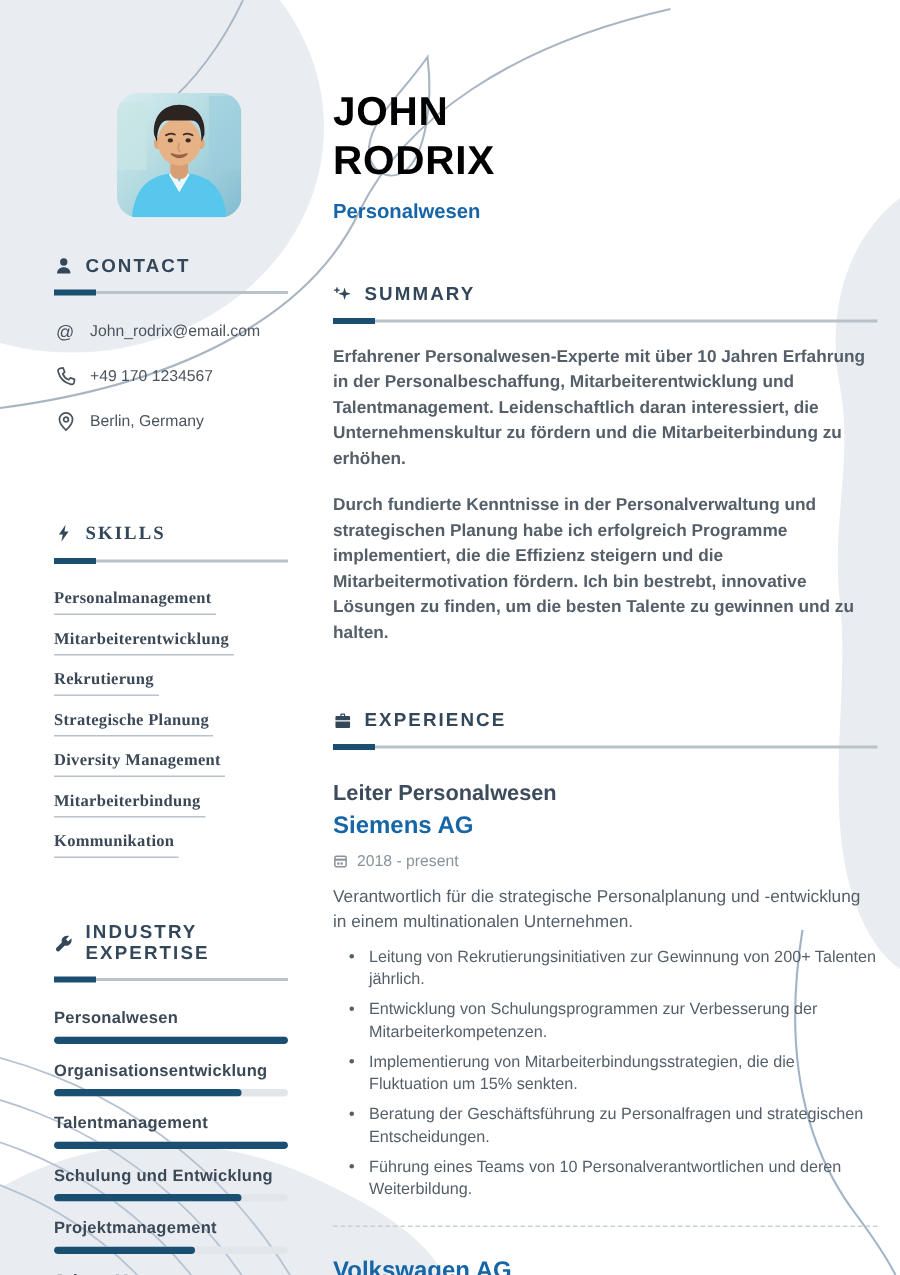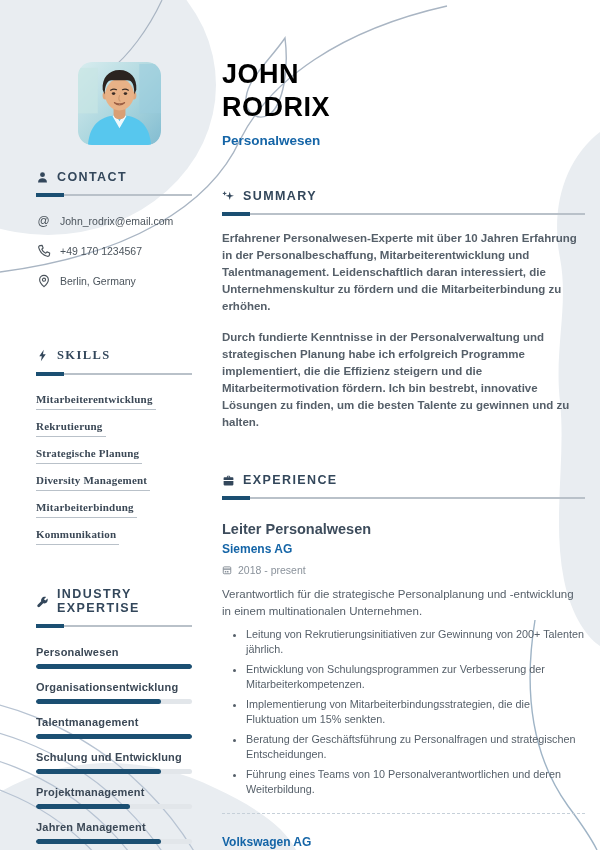--- a/index.html
+++ b/index.html
@@ -57,21 +57,21 @@
   .bar-fill{height:5px;background:#1b4f72;border-radius:3px;width:0;}
 
   
   .summary{margin-top:41px;}
   .summary p{margin:14px 0 0;font-size:11.5px;line-height:17px;color:#555f69;font-weight:bold;}
 
   
   .experience{margin-top:42px;}
   .job{margin-top:21px;}
   .job-title{font-size:14.5px;font-weight:700;color:#3d4c5c;}
-  .company{margin-top:5px;font-size:12px;font-weight:700;color:#1565a7;}
+  .company{margin-top:5px;font-size:16px;font-weight:700;color:#1565a7;}
   .period{margin-top:8px;display:flex;align-items:center;gap:6px;
     font-size:10.5px;color:#8a929b;}
   .period svg{width:10px;height:10px;}
   .job-desc{margin-top:10px;font-size:11.5px;line-height:17px;color:#555f69;}
   .job ul{margin:7px 0 0 24px;padding:0;}
   .job li{font-size:10.8px;line-height:14.5px;color:#555f69;margin-bottom:6px;}
   .dashed-divider{border:none;border-top:1px dashed #c6d0d9;margin:17px 0 0;}
 </style>
 </head>
 <body>
@@ -179,20 +179,21 @@
             </svg>
         </span>
         <span>SKILLS</span>
       </div>
       <div class="divider">
           <div class="line"></div>
           <div class="tab"></div>
         </div>
 
       <div style="margin-top:17px;">
+        <div class="skill-item">Personalmanagement</div>
         <div class="skill-item">Mitarbeiterentwicklung</div>
         <div class="skill-item">Rekrutierung</div>
         <div class="skill-item">Strategische Planung</div>
         <div class="skill-item">Diversity Management</div>
         <div class="skill-item">Mitarbeiterbindung</div>
         <div class="skill-item">Kommunikation</div>
       </div>
     </section>
 
     <section class="expertise">

